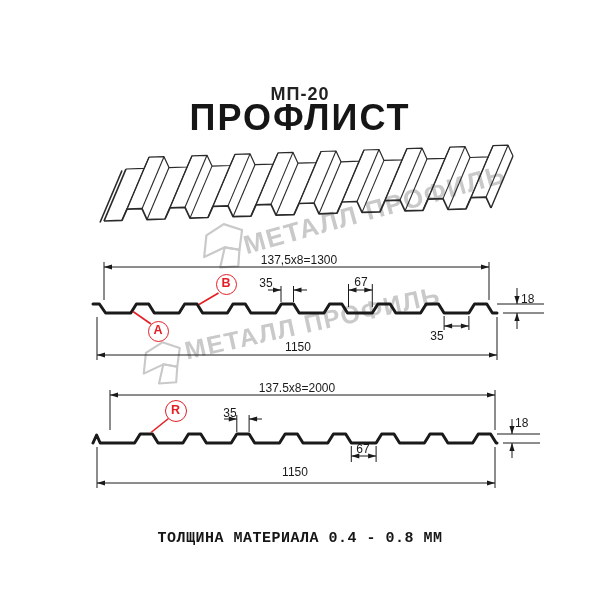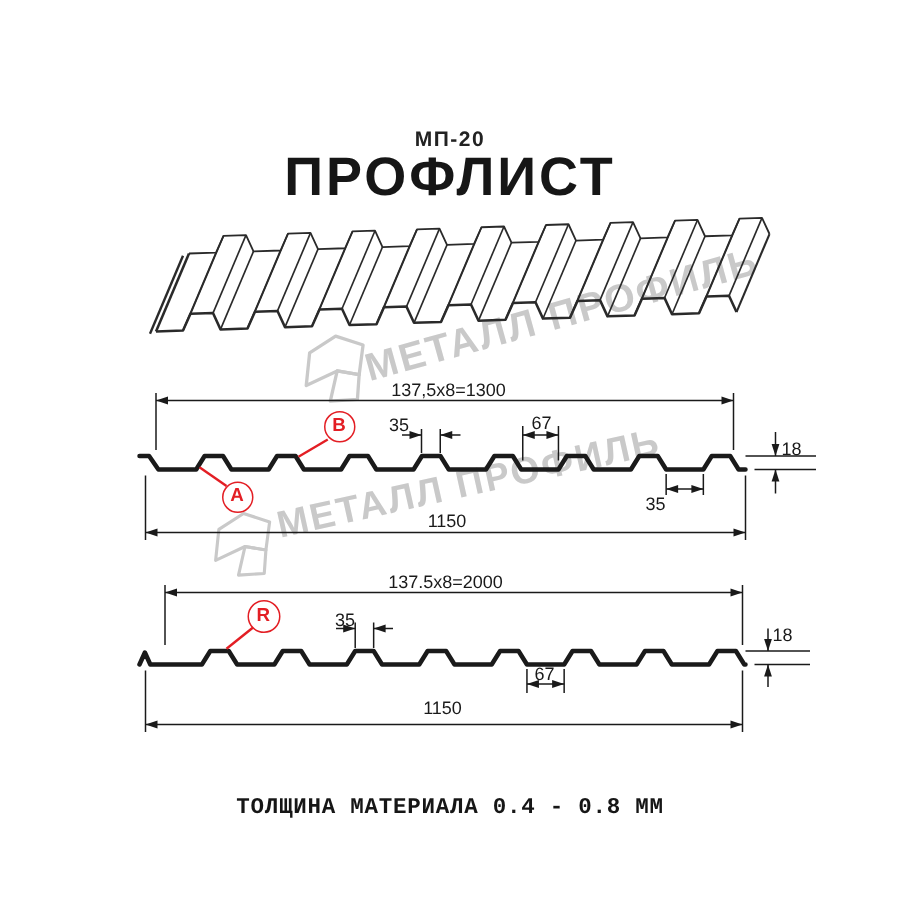--- a/index.html
+++ b/index.html
@@ -1,21 +1,21 @@
 <!DOCTYPE html>
 <html><head>
 <meta charset="utf-8">
 <style>
   html,body{margin:0;padding:0;}
   body{width:600px;height:600px;position:relative;background:#ffffff;overflow:hidden;
        font-family:"Liberation Sans", sans-serif;color:#1a1a1a;}
   .abs{position:absolute;}
   .title{left:300px;top:50px;transform:translateX(-50%);font-size:36px;font-weight:800;
          letter-spacing:2px;color:#161616;white-space:nowrap;margin-top:47px;}
-  .subtitle{left:300px;top:84px;transform:translateX(-50%);font-size:14px;font-weight:600;
+  .subtitle{left:300px;top:84px;transform:translateX(-50%);font-size:18px;font-weight:600;
             letter-spacing:1px;color:#222;white-space:nowrap;}
   .dim{font-size:12px;color:#1a1a1a;white-space:nowrap;}
   .ctr{transform:translateX(-50%);}
   .callout{width:21px;height:21px;border:1.8px solid #e31e24;border-radius:50%;
            color:#e31e24;font-size:12.5px;font-weight:700;text-align:center;
            line-height:17.5px;background:rgba(255,255,255,0.0);box-sizing:border-box;}
   .wm{color:#c9c9c9;font-weight:700;white-space:nowrap;letter-spacing:1.5px;}
   #wm1{left:240px;top:231px;font-size:26px;transform:rotate(-15.5deg);transform-origin:0 0;}
   #wm2{left:182px;top:337px;font-size:25px;transform:rotate(-12.5deg);transform-origin:0 0;}
   .footer{left:300px;top:530px;transform:translateX(-50%);font-size:15px;font-weight:600;

